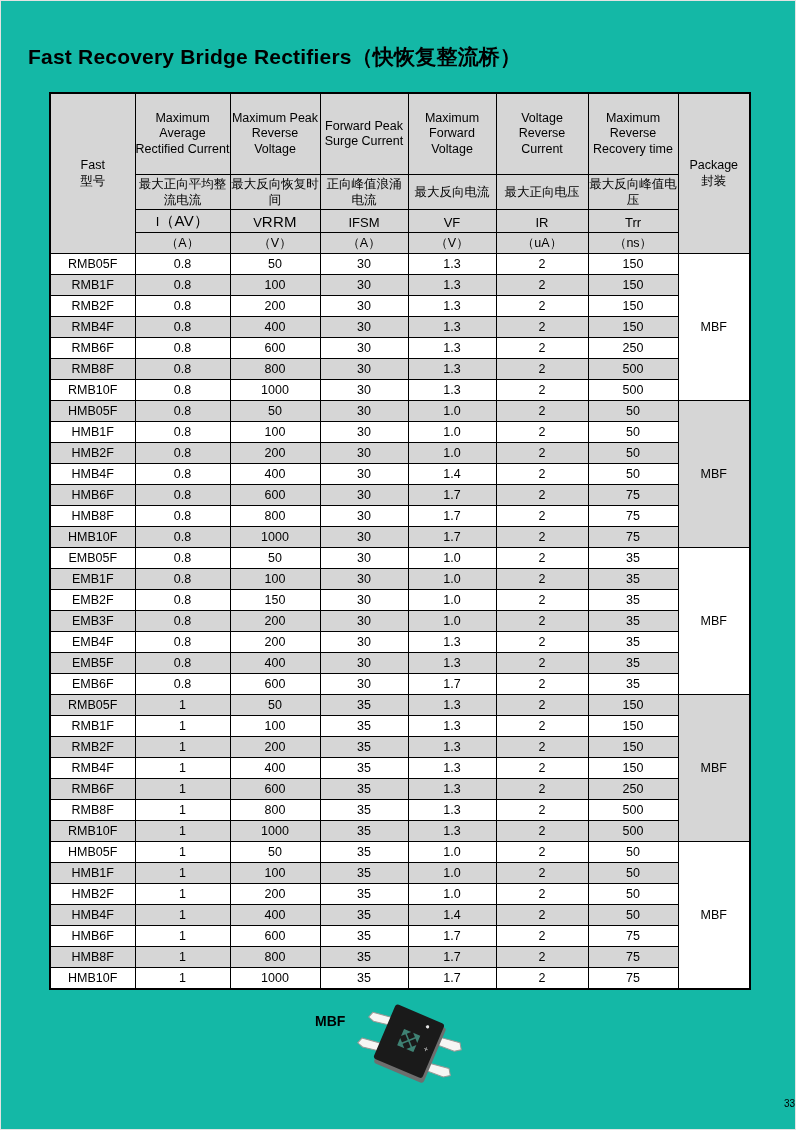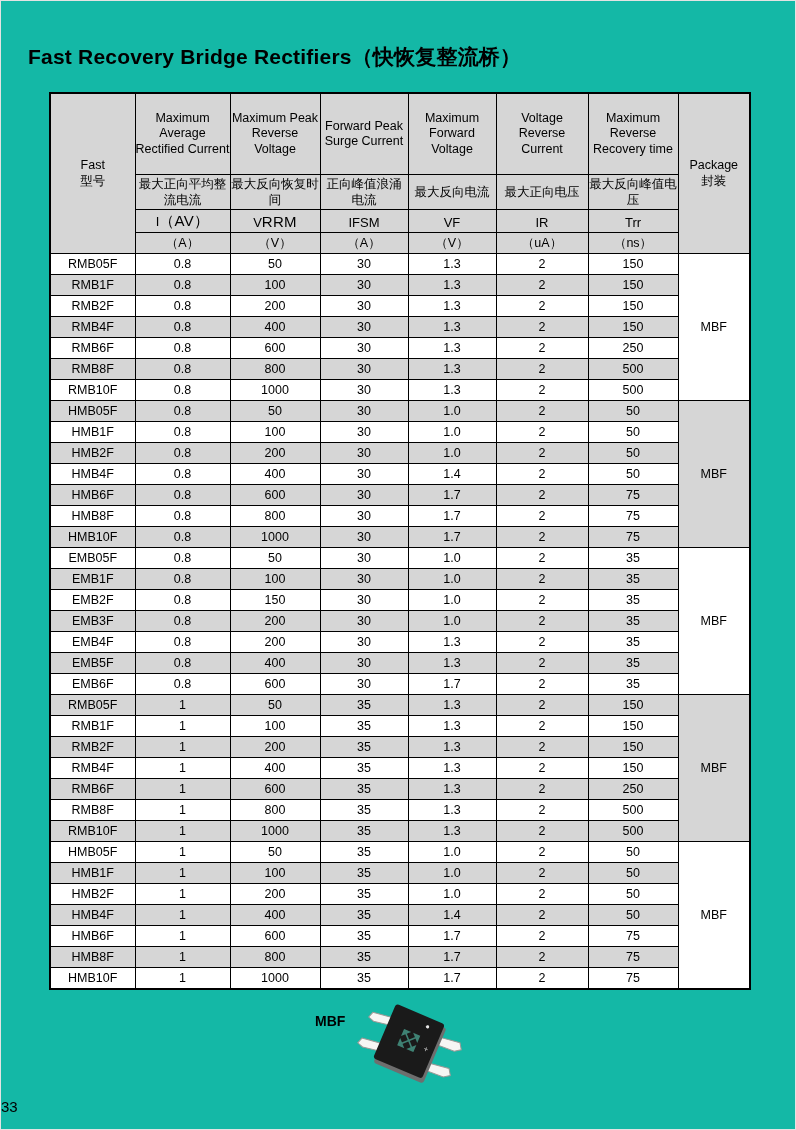--- a/index.html
+++ b/index.html
@@ -33,21 +33,21 @@
   tbody td{height:20px;font-size:12.5px;line-height:20px;background:#ffffff;}
   tbody tr.alt td{background:var(--row-alt,#d6d6d6);}
   tbody td.package-cell{background:#ffffff;font-size:12.5px;}
   .footer-pkg-label{
     position:absolute;left:314px;top:1012px;
     font-size:14px;font-weight:bold;
   }
   .chip-figure{position:absolute;left:350px;top:998px;width:116px;height:96px;}
   .page-number{
     position:absolute;left:0;top:1097px;width:100%;
-    text-align:left;font-size:15px;
+    text-align:right;font-size:10px;
   }
 </style>
 </head>
 <body>
 
 <div class="page">
 
   <div class="doc-title">Fast Recovery Bridge Rectifiers（快恢复整流桥）</div>
 
   <table class="spec">

